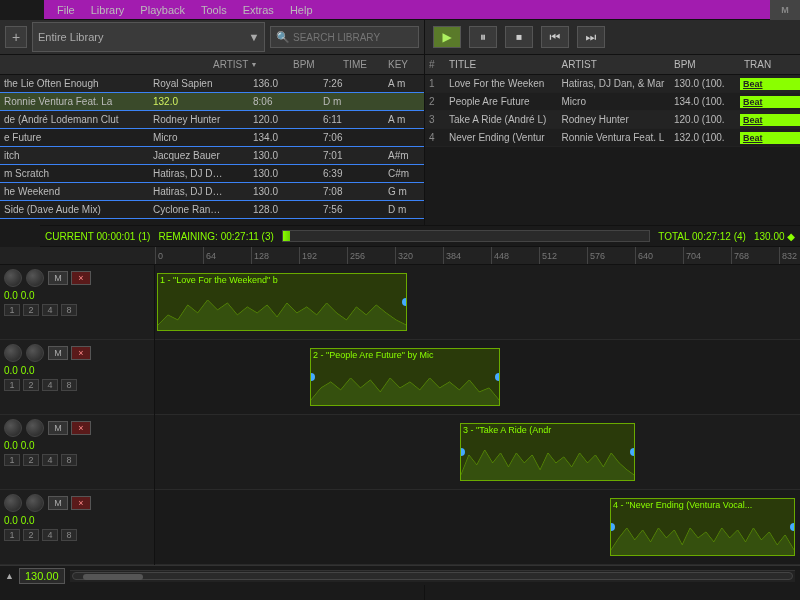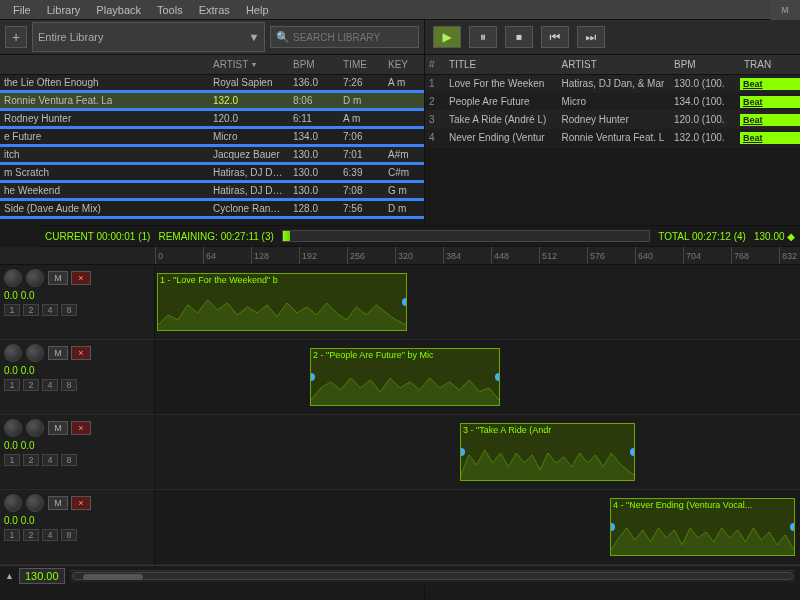--- a/index.html
+++ b/index.html
@@ -1,19 +1,19 @@
 <!DOCTYPE html>
 <html><head>
   <meta charset="utf-8">
   <style>
     * { margin: 0; padding: 0; box-sizing: border-box; }
     body { width: 800px; height: 600px; background: #1a1a1a; font-family: 'Arial', sans-serif; font-size: 11px; color: #ccc; overflow: hidden; }
 
     
-    #menu-bar { background: #404040; height: 20px; display: flex; align-items: center; padding: 0 5px; border-bottom: 1px solid #111; }
+    #menu-bar { background: #a21caf; height: 20px; display: flex; align-items: center; padding: 0 5px; border-bottom: 1px solid #111; margin-left: 44px; }
     .menu-item { color: #bbb; font-size: 11px; padding: 0 8px; cursor: pointer; }
 
     
     #main-layout { display: flex; height: 580px; }
 
     
     #left-panel { width: 425px; display: flex; flex-direction: column; border-right: 1px solid #111; }
 
     
     #library-toolbar { background: #2d2d2d; height: 35px; display: flex; align-items: center; padding: 0 5px; gap: 5px; border-bottom: 1px solid #111; }
@@ -22,21 +22,21 @@
     #search-box { background: #3a3a3a; border: 1px solid #555; height: 22px; display: flex; align-items: center; padding: 0 5px; gap: 3px; }
     #search-box input { background: transparent; border: none; color: #999; font-size: 10px; width: 120px; outline: none; }
 
     
     #library-table { flex: 1; overflow: hidden; }
     .table-header { background: #2d2d2d; display: grid; grid-template-columns: 1fr 80px 50px 45px 40px; height: 20px; align-items: center; border-bottom: 1px solid #111; }
     .th { color: #999; font-size: 10px; padding: 0 4px; text-transform: uppercase; overflow: hidden; white-space: nowrap; }
     .th.sortable { cursor: pointer; display: flex; align-items: center; gap: 2px; }
     .th.sortable::after { content: '▼'; font-size: 7px; }
 
-    .table-row { display: grid; grid-template-columns: 1fr 80px 50px 45px 40px; height: 18px; align-items: center; border-bottom: 3px solid #3b82f6; }
+    .table-row { display: grid; grid-template-columns: 1fr 80px 50px 45px 40px; height: 18px; align-items: center; border-bottom: 1px solid #3b82f6; gap: 20px; }
     .table-row:nth-child(odd) { background: #232323; }
     .table-row:nth-child(even) { background: #1e1e1e; }
     .table-row.highlighted { background: #3a4a2a !important; color: #fff; }
     .td { color: #bbb; font-size: 10px; padding: 0 4px; overflow: hidden; white-space: nowrap; text-overflow: ellipsis; }
     .td.bpm-highlight { color: #d0f060; }
 
     
     #right-panel { flex: 1; display: flex; flex-direction: column; }
 
     
@@ -149,20 +149,21 @@
       <div class="td">7:26</div>
       <div class="td">A m</div>
     </div>
           <div class="table-row highlighted">
       <div class="td">Ronnie Ventura Feat. La</div>
       <div class="td bpm-highlight">132.0</div>
       <div class="td">8:06</div>
       <div class="td">D m</div>
     </div>
           <div class="table-row">
+      <div class="td">de (André Lodemann Clut</div>
       <div class="td">Rodney Hunter</div>
       <div class="td ">120.0</div>
       <div class="td">6:11</div>
       <div class="td">A m</div>
     </div>
           <div class="table-row">
       <div class="td">e Future</div>
       <div class="td">Micro</div>
       <div class="td ">134.0</div>
       <div class="td">7:06</div>

